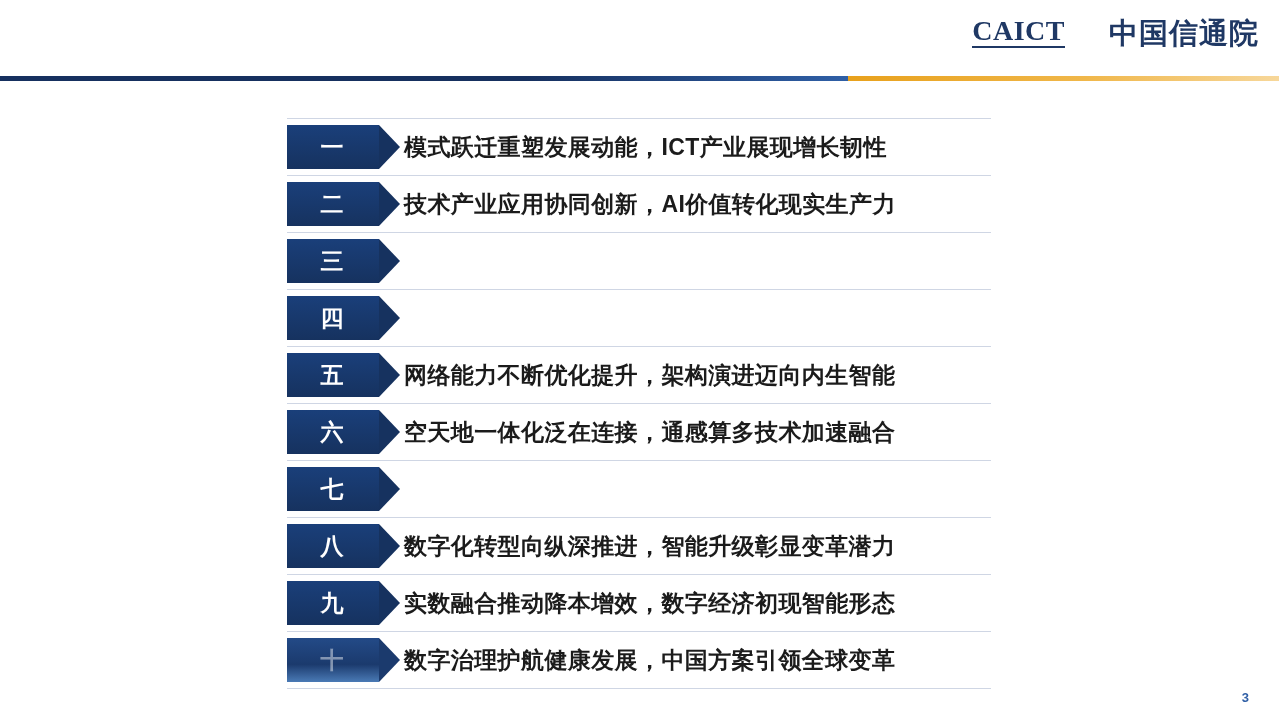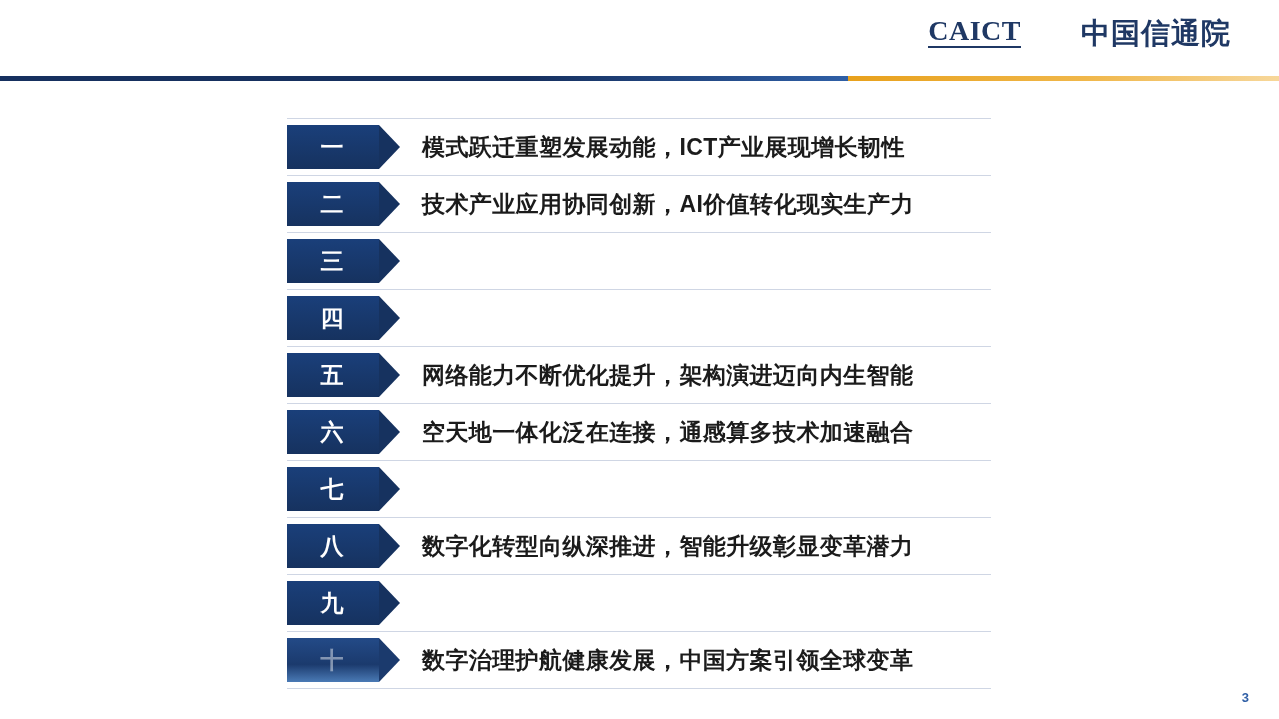--- a/index.html
+++ b/index.html
@@ -18,25 +18,25 @@
   
   .header {
     position: absolute;
     top: 0;
     left: 0;
     width: 1279px;
     height: 78px;
   }
   .logo-wrap {
     position: absolute;
-    right: 48px;
+    right: 20px;
     top: 16px;
     display: flex;
     align-items: flex-end;
-    gap: 24px;
+    gap: 8px;
   }
   .logo-caict {
     font-size: 28px;
     font-weight: bold;
     color: #1f3864;
     letter-spacing: 0.5px;
     border-bottom: 2px solid #1f3864;
     padding-bottom: 1px;
     line-height: 1.05;
     font-family: "Liberation Serif", serif;
@@ -103,21 +103,21 @@
     position: absolute;
     right: -21px;
     top: 0;
     width: 0;
     height: 0;
     border-top: 22px solid transparent;
     border-bottom: 22px solid transparent;
     border-left: 21px solid #16325f;
   }
   .row-text {
-    margin-left: 43px;
+    margin-left: 25px;
     font-size: 23px;
     color: #1b1b1b;
     font-weight: bold;
     white-space: nowrap;
     letter-spacing: 0.4px;
   }
 
   
   .row.last .badge {
     background: linear-gradient(180deg, #234a87 0%, #1b3a6d 60%, #4a7ab5 100%);
@@ -206,20 +206,21 @@
     <div class="badge">
       <span>八</span>
     </div>
     <div class="row-text">数字化转型向纵深推进，智能升级彰显变革潜力</div>
   </div>
 
   <div class="row">
     <div class="badge">
       <span>九</span>
     </div>
+    <div class="row-text">实数融合推动降本增效，数字经济初现智能形态</div>
   </div>
 
   <div class="row last">
     <div class="badge">
       <span>十</span>
     </div>
     <div class="row-text">数字治理护航健康发展，中国方案引领全球变革</div>
   </div>
 
 </div>

